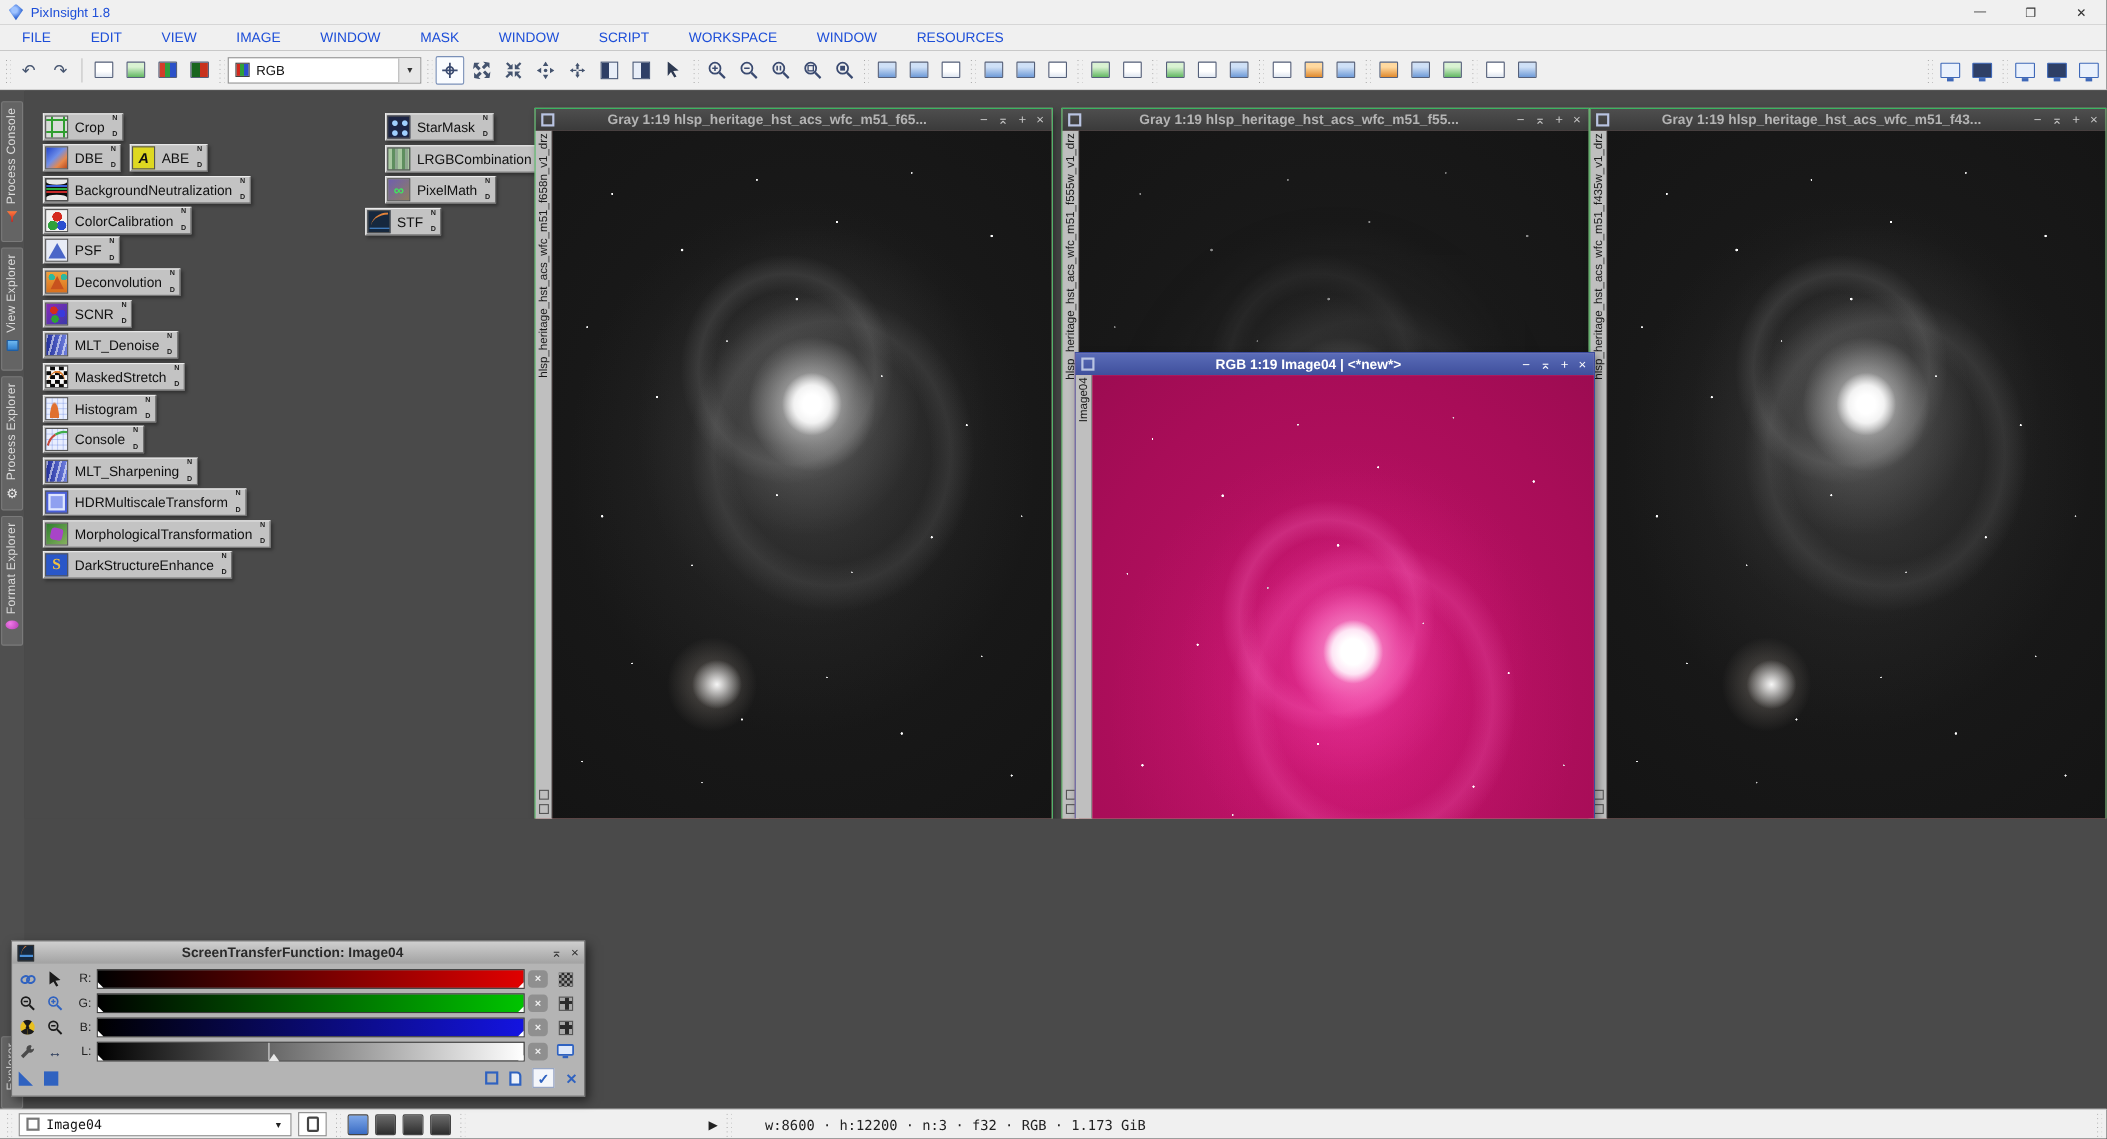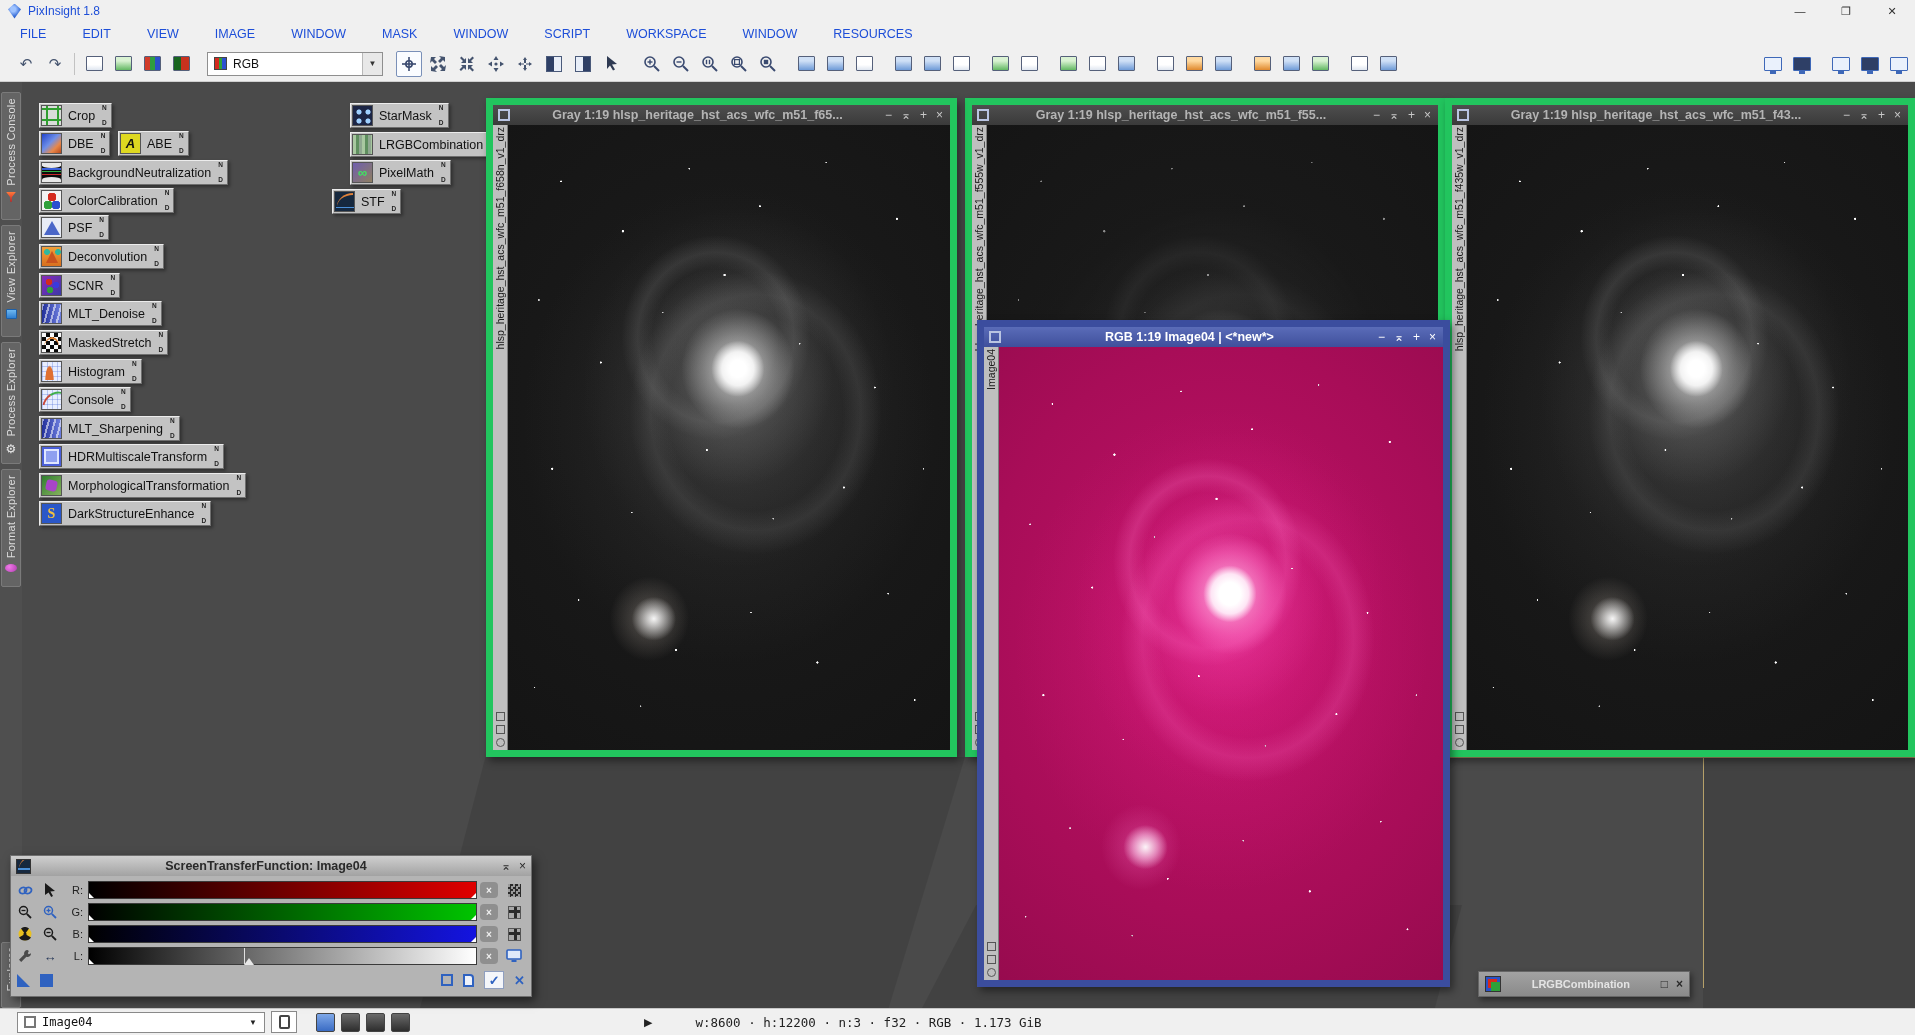--- a/index.html
+++ b/index.html
@@ -42,21 +42,21 @@
   .sidetabs { position:absolute; left:0; top:82px; width:22px; height:926px; background:#4f4f4f; display:flex; flex-direction:column; align-items:center; padding-top:10px; gap:5px; }
   .vtab { width:20px; background:#646464; border:1px solid #7a7a7a; border-radius:2px; display:flex; flex-direction:column; align-items:center; justify-content:flex-start; padding:5px 0 4px; }
   .vtab .vlabel { writing-mode:vertical-rl; transform:rotate(180deg); font-size:11px; color:#dcdcdc; letter-spacing:.3px; }
   .vtab .vicn { margin-top:6px; }
   .funnel { width:10px; height:10px; background:linear-gradient(180deg,#ff7a3c,#c81e1e); clip-path:polygon(0 0,100% 0,58% 55%,58% 100%,42% 100%,42% 55%); }
   .bluesq { width:11px; height:10px; background:linear-gradient(180deg,#6fb8f0,#2f7fd0); border:1px solid #1c5fa8; border-radius:1px; }
   .gear { color:#e8e8e8; font-size:12px; line-height:1; }
   .moval { width:12px; height:8px; border-radius:50%; background:radial-gradient(circle at 35% 35%, #f07ae8, #b03ab0); }
 
   
-  .workspace { position:absolute; left:22px; top:82px; width:1893px; height:926px; background:#4a4a4a; overflow:hidden; }
+  .workspace { position:absolute; left:22px; top:82px; width:1893px; height:662px; background:#4a4a4a; overflow:hidden; }
   .shadow1 { left:398px; top:675px; width:545px; height:251px; background:rgba(0,0,0,.10); clip-path:polygon(12% 0,100% 0,86% 100%,0 100%); }
   .shadow2 { left:900px; top:823px; width:540px; height:103px; background:rgba(0,0,0,.10); clip-path:polygon(10% 0,100% 0,95% 100%,0 100%); }
   .shadow3 { left:1681px; top:675px; width:212px; height:251px; background:rgba(0,0,0,.10); }
   .hguide { left:1423px; top:675px; width:470px; height:1px; background:#b5a069; }
   .vguide { left:1681px; top:675px; width:1px; height:231px; background:#b5a069; }
 
   
   .pbtn { position:absolute; height:25px; background:#c3c3c3; border:1px solid; border-color:#ececec #6f6f6f #6f6f6f #ececec; display:inline-flex; align-items:center; gap:6px; padding:1px 4px 1px 1px; box-shadow:2px 2px 3px rgba(0,0,0,.35); cursor:pointer; }
   .pbtn .plabel { font-size:12.5px; color:#111; white-space:nowrap; }
   .pbtn .badges { display:flex; flex-direction:column; justify-content:space-between; height:21px; font-size:6.5px; font-weight:bold; color:#222; line-height:1; padding-left:1px; }
@@ -86,21 +86,21 @@
   .pi-morph::after { content:""; width:11px; height:11px; background:#a844c8; border-radius:3px; transform:rotate(12deg); }
   .pi-dse { background:#2a57c8; color:#f0c040; font-weight:bold; font-size:14px; font-family:"Liberation Serif",serif; }
   .pi-starmask { background:radial-gradient(circle 3px at 6px 6px,#9fd0ff 70%,transparent),radial-gradient(circle 3px at 15px 6px,#9fd0ff 70%,transparent),radial-gradient(circle 3px at 6px 15px,#9fd0ff 70%,transparent),radial-gradient(circle 3px at 15px 15px,#9fd0ff 70%,transparent),#1c2545; }
   .pi-rangesel { background:repeating-linear-gradient(90deg,#a8c8a0 0 3px,#5f8f5f 3px 6px,#8fa890 6px 9px),#7f9f80; }
   .pi-pixelmath { background:linear-gradient(135deg,#6f5fae 0%,#8f7f60 100%); color:#3fe85f; font-weight:bold; font-size:13px; }
   .pi-stf { background:#16283e; }
   .pi-stf::after { content:""; position:absolute; left:2px; bottom:4px; width:16px; height:12px; border-top:2px solid #e0823a; border-radius:100% 0 0 0/100% 0 0 0; }
   .pi-stf::before { content:""; position:absolute; left:1px; bottom:3px; width:19px; height:1.5px; background:#4a8fd8; }
 
   
-  .imgwin { position:absolute; border:7px solid #22c55e; background:#fca5a5; box-shadow:3px 4px 8px rgba(0,0,0,.45); display:flex; flex-direction:column; }
+  .imgwin { position:absolute; border:1px solid #22c55e; background:#fca5a5; box-shadow:3px 4px 8px rgba(0,0,0,.45); display:flex; flex-direction:column; }
   .iw-title { height:20px; flex:none; display:flex; align-items:center; background:linear-gradient(180deg,#4e4e4e,#3a3a3a); padding:0 5px; gap:5px; }
   .iw-title.bluet { background:linear-gradient(180deg,#5a6cb8,#3f4f9c); }
   .iw-ticon { width:12px; height:12px; border:2px solid #b9c4e2; background:transparent; flex:none; }
   .iw-text { flex:1; text-align:center; font-size:12.5px; font-weight:bold; color:#b4b4b4; white-space:nowrap; overflow:hidden; }
   .bluet .iw-text { color:#fff; }
   .iw-btns { display:flex; gap:9px; align-items:center; flex:none; color:#c8c8c8; font-size:12px; padding-right:2px; }
   .bluet .iw-btns { color:#fff; }
   .iw-btns span { cursor:pointer; line-height:1; }
   .iw-body { flex:1; display:flex; min-height:0; }
   .iw-strip { width:15px; flex:none; background:#bfbfbf; border-right:1px solid #7f7f7f; display:flex; flex-direction:column; align-items:center; overflow:hidden; }

